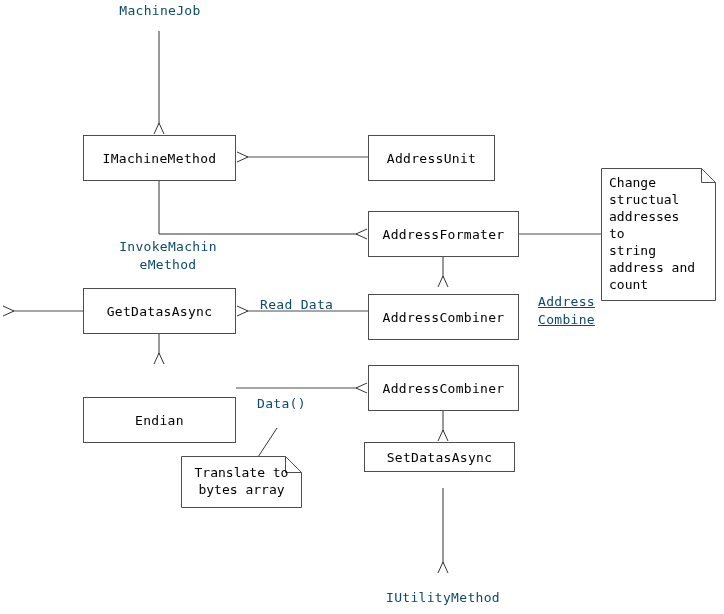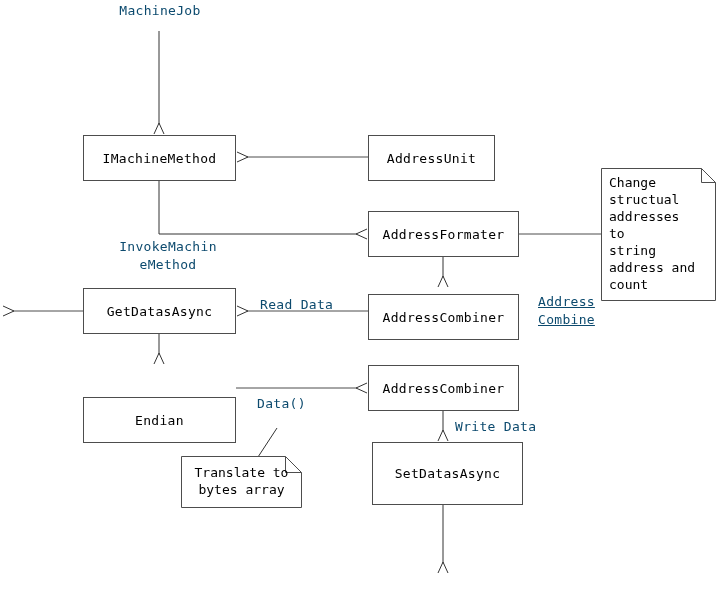--- a/index.html
+++ b/index.html
@@ -148,21 +148,21 @@
   </div>
 
   <div class="node" style="left:83px;top:365px;width:153px;height:46px;margin-top:32px;">
     <span>Endian</span>
   </div>
 
   <div class="node" style="left:368px;top:365px;width:151px;height:46px;">
     <span>AddressCombiner</span>
   </div>
 
-  <div class="node" style="left:372px;top:442px;width:151px;height:63px;">
+  <div class="node" style="left:364px;top:442px;width:151px;height:30px;">
     <span>SetDatasAsync</span>
   </div>
 
   <div class="note" style="left:601px;top:168px;width:105px;height:133px;">
     <svg width="115" height="133" style="position:absolute;left:0;top:0;">
       <path d="M0.5,0.5 L100.5,0.5 L114.5,14.5 L114.5,132.5 L0.5,132.5 Z" fill="#ffffff" stroke="#4d4d4d" stroke-width="1"></path>
       <path d="M100.5,0.5 L100.5,14.5 L114.5,14.5" fill="none" stroke="#4d4d4d" stroke-width="1"></path>
     </svg>
     <div class="note-text">Change
 structual
@@ -186,16 +186,16 @@
   <div class="flabel ctr" style="left:103px;top:238px;width:130px;">InvokeMachin
 eMethod</div>
 
   <div class="flabel" style="left:260px;top:296px;width:95px;">Read Data</div>
 
   <div class="flabel" style="left:538px;top:293px;width:80px;text-decoration:underline;">Address
 Combine</div>
 
   <div class="flabel" style="left:257px;top:395px;width:70px;">Data()</div>
 
-  <div class="flabel" style="left:455px;top:418px;width:100px;">Write Data</div>
-
+
+  <div class="flabel ctr" style="left:378px;top:589px;width:130px;">IUtilityMethod</div>
 
 </div>
 
 </body></html>

